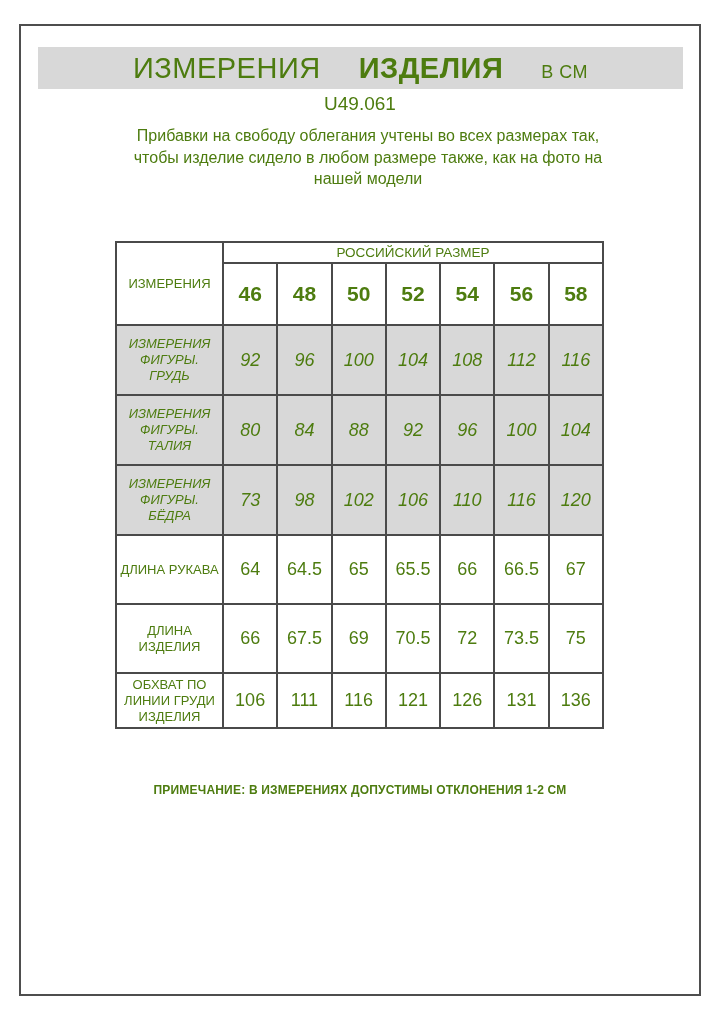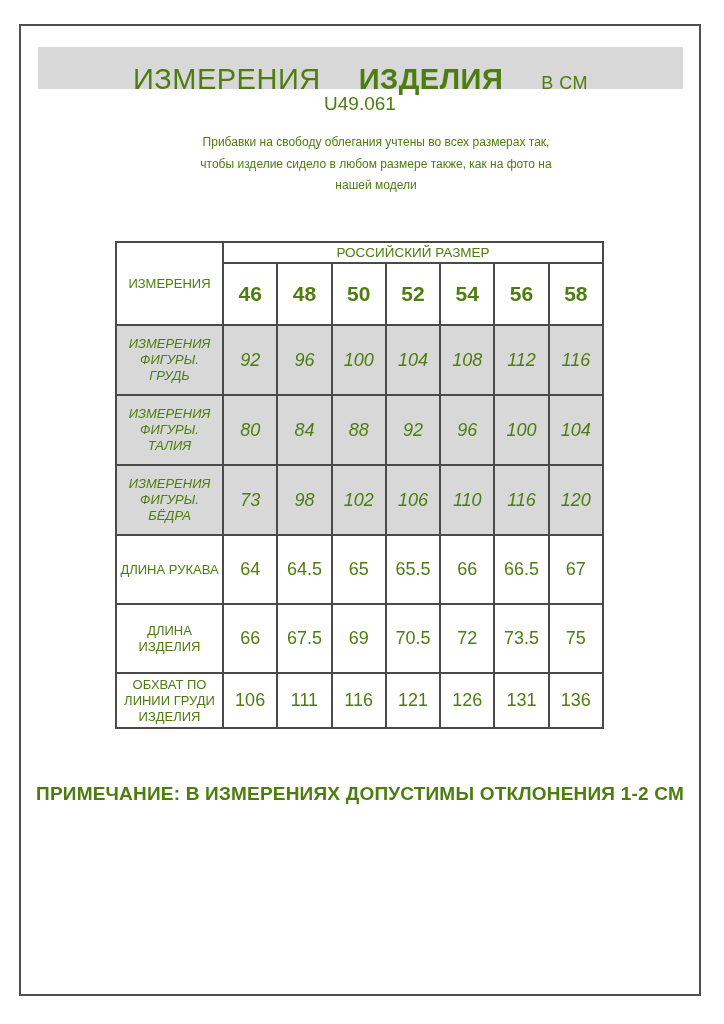--- a/index.html
+++ b/index.html
@@ -25,37 +25,36 @@
     left: 17px; top: 21px;
     width: 645px; height: 42px;
     background: #d8d8d8;
     display: flex;
     justify-content: center;
     align-items: baseline;
     gap: 38px;
     line-height: 42px;
   }
   .title-main   { font-size: 29px; font-weight: 400; letter-spacing: 0.5px; }
-  .title-strong { font-size: 29px; font-weight: 700; letter-spacing: 0.5px; margin-top: 11px; }
+  .title-strong { font-size: 29px; font-weight: 700; letter-spacing: 0.5px; }
   .title-unit   { font-size: 18px; font-weight: 400; letter-spacing: 0.5px; }
   .product-code {
     position: absolute;
     left: 0; top: 67px; width: 100%;
     text-align: center;
     font-size: 19px;
     font-weight: 400;
   }
   .description {
     position: absolute;
-    left: 16px; top: 99px; width: 100%;
+    left: 8px; top: 99px; width: 100%;
     text-align: center;
-    font-size: 12px;
+    font-size: 16px;
     line-height: 21.5px;
     white-space: pre-line;
-    margin-top: 7px;
   }
   table.size-table {
     position: absolute;
     left: 94px; top: 215px;
     width: 489px;
     border-collapse: collapse;
     table-layout: fixed;
   }
   .size-table td {
     border: 2px solid #4a4a4a;
@@ -71,21 +70,21 @@
   .size-table td.row-label { font-size: 13px; line-height: 16px; }
   .size-table td.val { font-size: 18px; }
   .size-table tr.figure td { background: #d8d8d8; font-style: italic; }
   .size-table tr.r-grud td, .size-table tr.r-talia td, .size-table tr.r-bedra td { height: 70px; }
   .size-table tr.r-rukav td, .size-table tr.r-izdel td { height: 69px; }
   .size-table tr.r-obhvat td { height: 55px; margin-top: 24px; }
   .note {
     position: absolute;
     left: 0; top: 757px; width: 100%;
     text-align: center;
-    font-size: 19px;
+    font-size: 12px;
     font-weight: 700;
     letter-spacing: 0.2px;
   }
 </style>
 </head>
 <body>
 
 <div class="page">
   <div class="frame">
 

